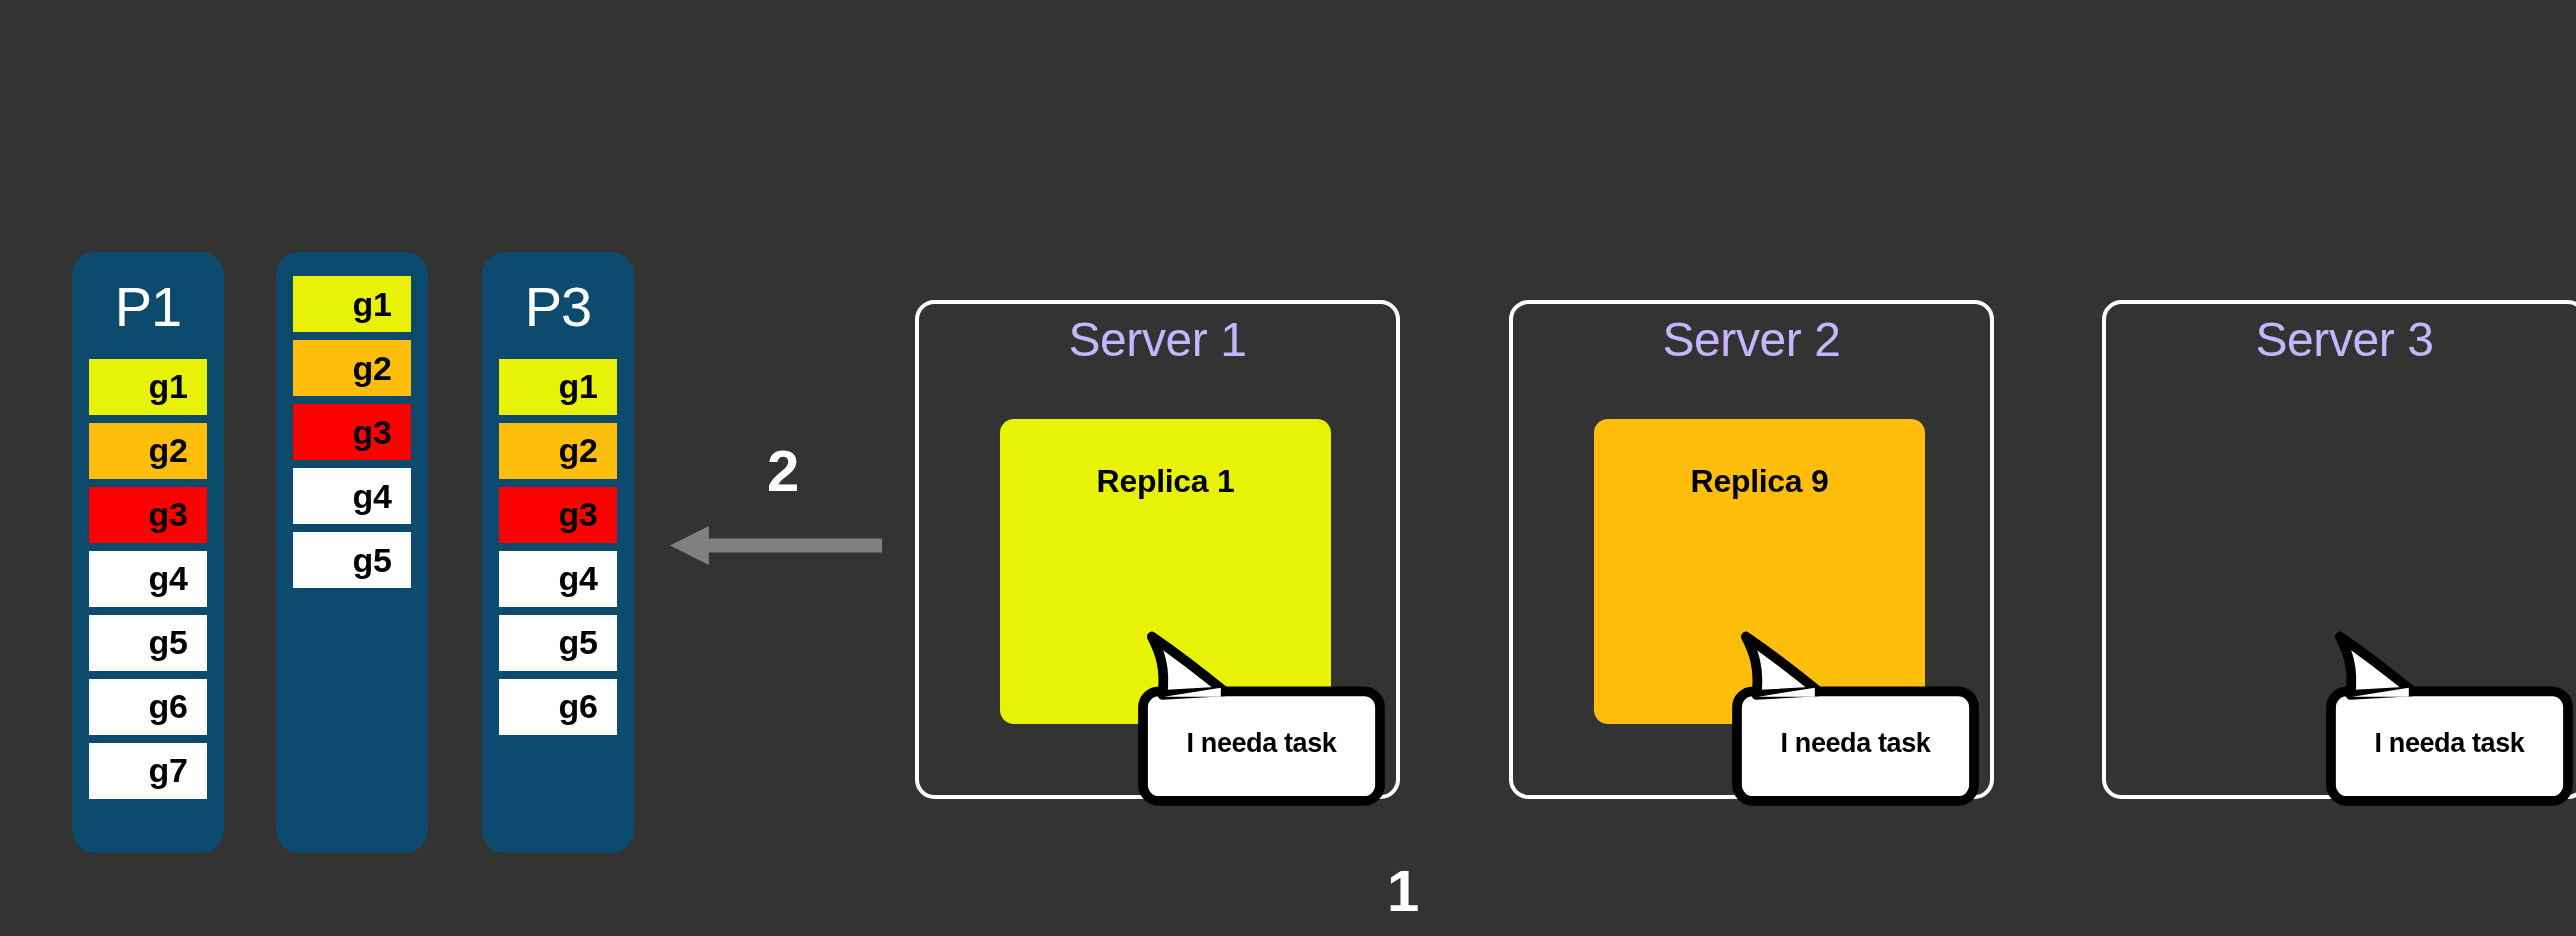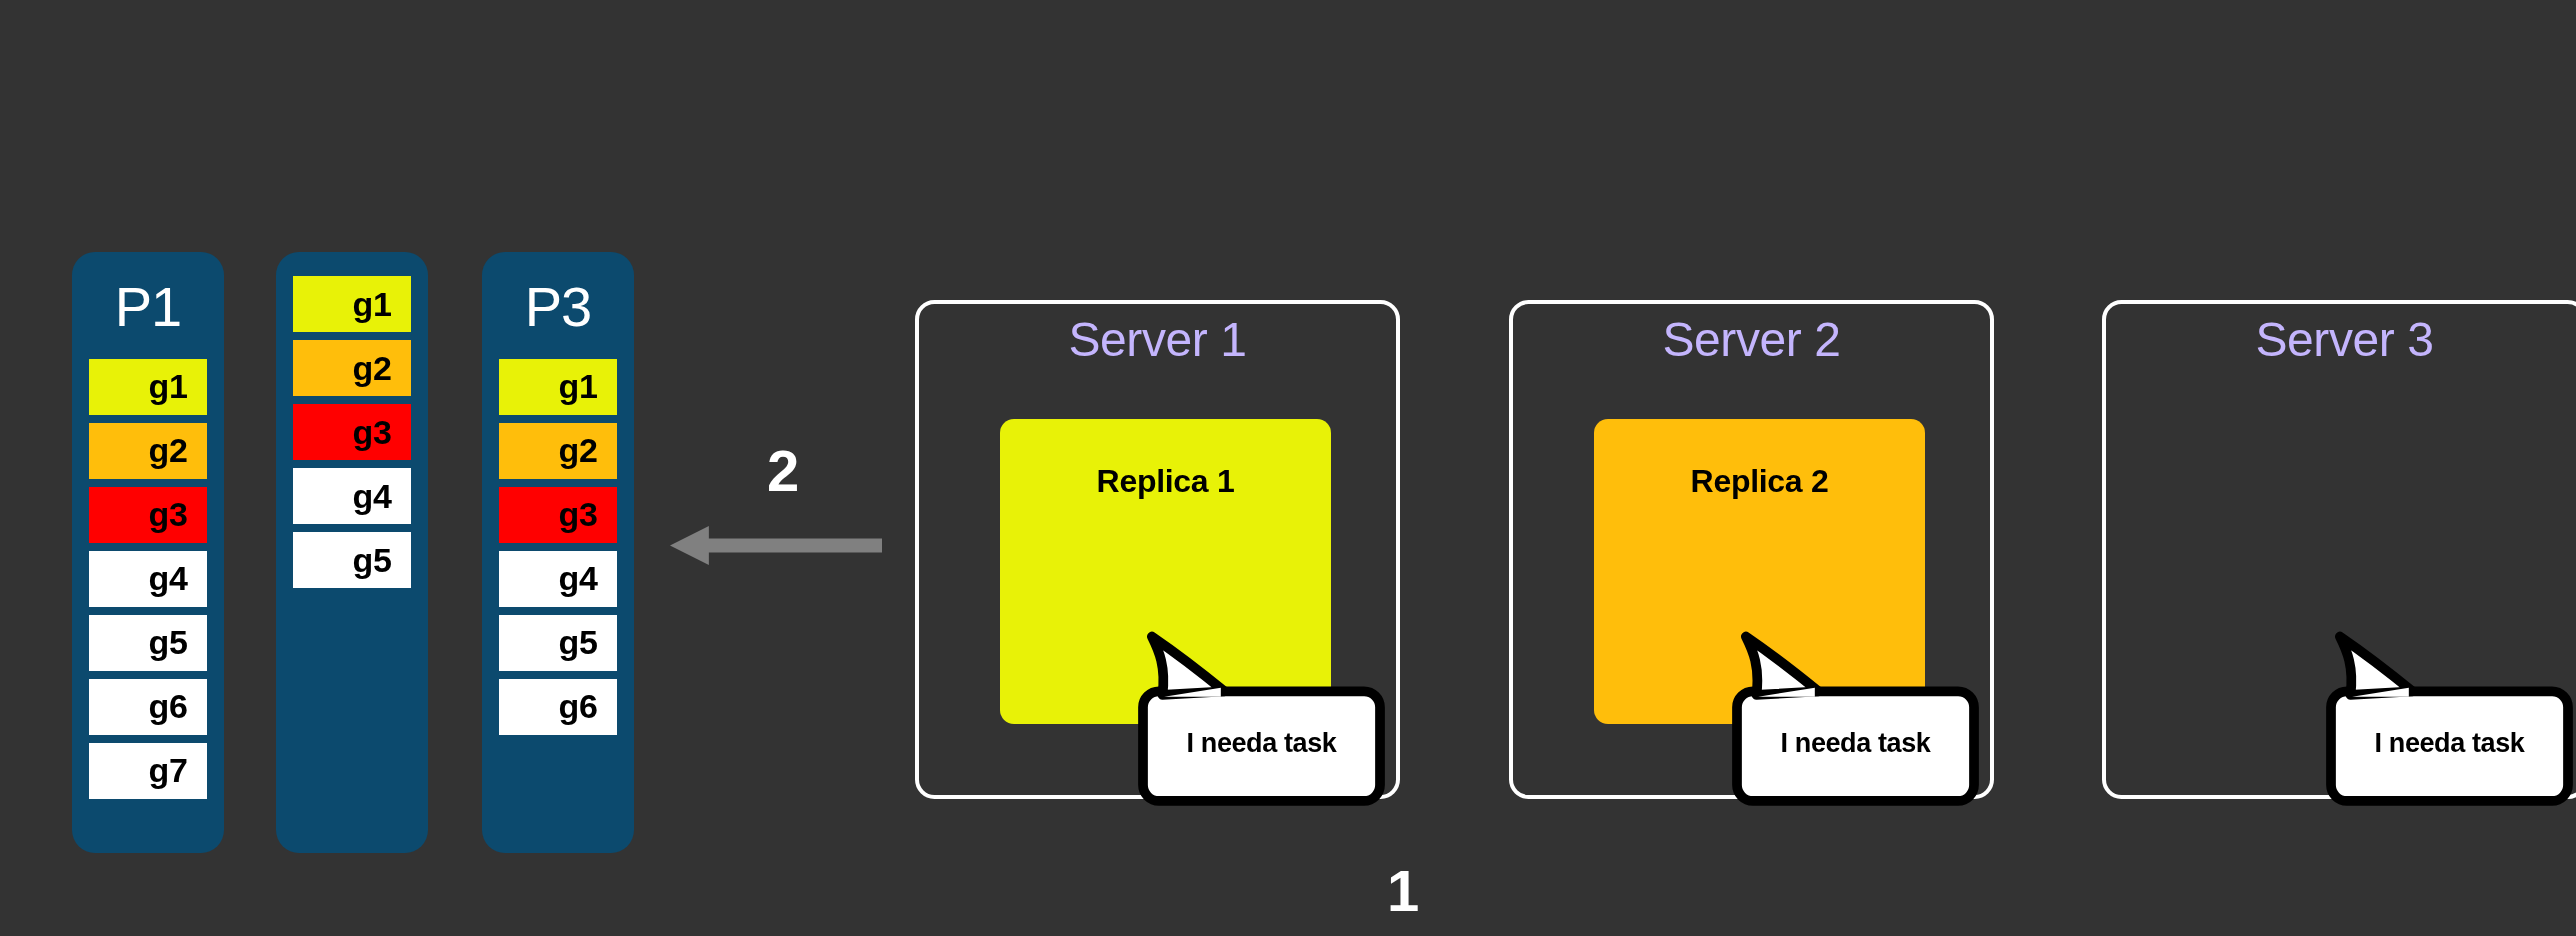--- a/index.html
+++ b/index.html
@@ -220,21 +220,21 @@
     <div class="server" style="left:0px;">
       <div class="server-title">Server 1</div>
       <div class="replica" style="background:#e8f207;">
         <div class="replica-label">Replica 1</div>
       </div>
     </div>
 
     <div class="server" style="left:594px;">
       <div class="server-title">Server 2</div>
       <div class="replica" style="background:#ffbe0b;">
-        <div class="replica-label">Replica 2</div>
+        <div class="replica-label">Replica 9</div>
       </div>
     </div>
 
     <div class="server" style="left:1187px;">
       <div class="server-title">Server 3</div>
     </div>
 
     <div class="bubble" style="left:228px; top:386px;">
       <svg width="237" height="115" viewBox="0 0 268 130">
         <path d="M 18 6 L 250 6 A 18 18 0 0 1 268 24 L 268 112 A 18 18 0 0 1 250 130 L 18 130 A 18 18 0 0 1 0 112 L 0 24 A 18 18 0 0 1 18 6 Z" fill="#ffffff" stroke="#000000" stroke-width="11" stroke-linejoin="round"></path>

